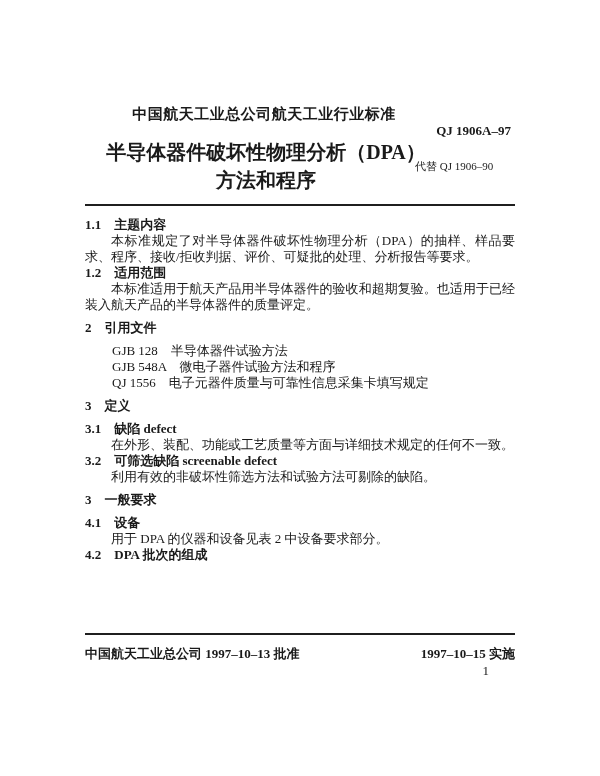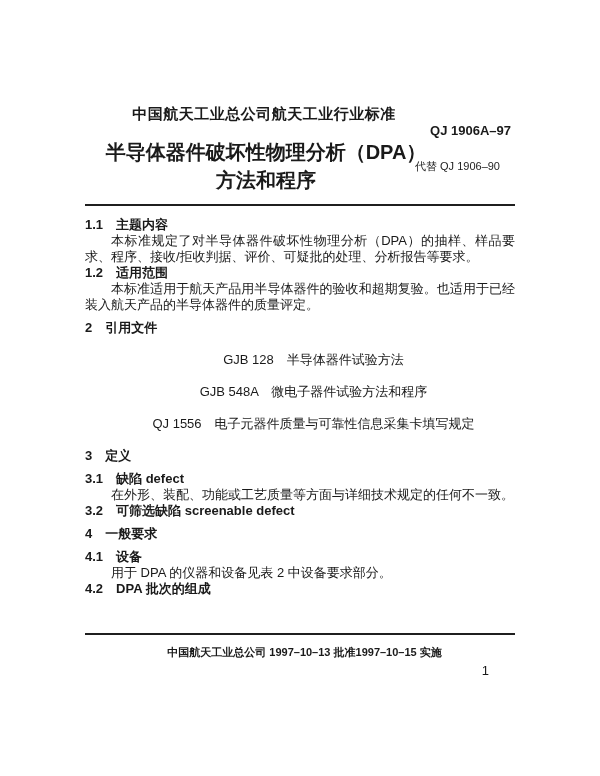--- a/index.html
+++ b/index.html
@@ -6,21 +6,21 @@
     margin: 0;
     padding: 0;
     background: #ffffff;
   }
   .page {
     position: relative;
     width: 600px;
     height: 776px;
     background: #ffffff;
     overflow: hidden;
-    font-family: Liberation Sans, sans-serif;
+    font-family: Liberation Serif, serif;
     color: #1a1a1a;
   }
   .content {
     position: absolute;
     left: 85px;
     width: 430px;
     top: 0;
     height: 776px;
   }
   
@@ -88,36 +88,34 @@
   .doc-body .h2 {
     font-weight: bold;
     margin: 0;
   }
   .doc-body .para {
     margin: 0;
     text-indent: 2em;
     text-align: justify;
   }
   .doc-body .ref {
-    margin: 16px;
+    margin: 0;
     padding-left: 27px;
-    text-align: center;
   }
   
   .footer {
     position: absolute;
     top: 645px;
     left: 0;
     right: 0;
     display: flex;
-    justify-content: center;
-    font-size: 11px;
+    justify-content: space-between;
+    font-size: 13px;
     font-weight: bold;
     white-space: nowrap;
-    margin-left: 9px;
   }
   .page-number {
     position: absolute;
     top: 663px;
     right: 26px;
     font-size: 13px;
   }
 </style>
 </head>
 <body>
@@ -143,21 +141,22 @@
       <div class="h2">1.2　适用范围</div>
       <p class="para">本标准适用于航天产品用半导体器件的验收和超期复验。也适用于已经装入航天产品的半导体器件的质量评定。</p>
       <div class="h1">2　引用文件</div>
       <div class="ref">GJB 128　半导体器件试验方法</div>
       <div class="ref">GJB 548A　微电子器件试验方法和程序</div>
       <div class="ref">QJ 1556　电子元器件质量与可靠性信息采集卡填写规定</div>
       <div class="h1">3　定义</div>
       <div class="h2">3.1　缺陷 defect</div>
       <p class="para">在外形、装配、功能或工艺质量等方面与详细技术规定的任何不一致。</p>
       <div class="h2">3.2　可筛选缺陷 screenable defect</div>
-      <div class="h1">4　一般要求</div>
+      <p class="para">利用有效的非破坏性筛选方法和试验方法可剔除的缺陷。</p>
+      <div class="h1">3　一般要求</div>
       <div class="h2">4.1　设备</div>
       <p class="para">用于 DPA 的仪器和设备见表 2 中设备要求部分。</p>
       <div class="h2">4.2　DPA 批次的组成</div>
     </div>
 
     <div class="rule rule-bottom"></div>
 
     <div class="footer">
       <span>中国航天工业总公司 1997–10–13 批准</span>
       <span>1997–10–15 实施</span>

